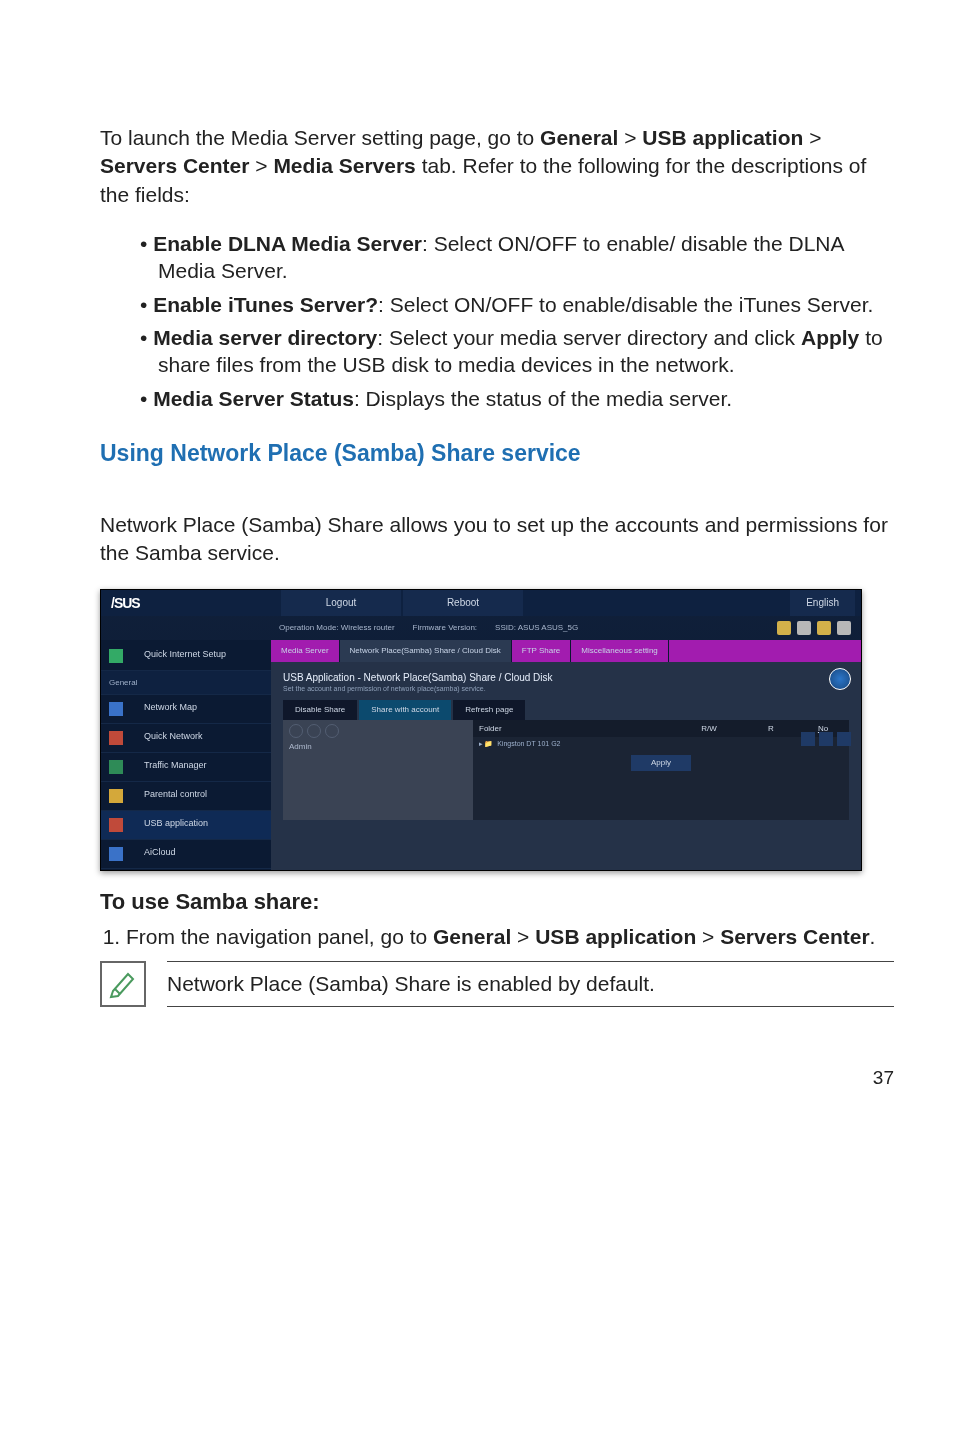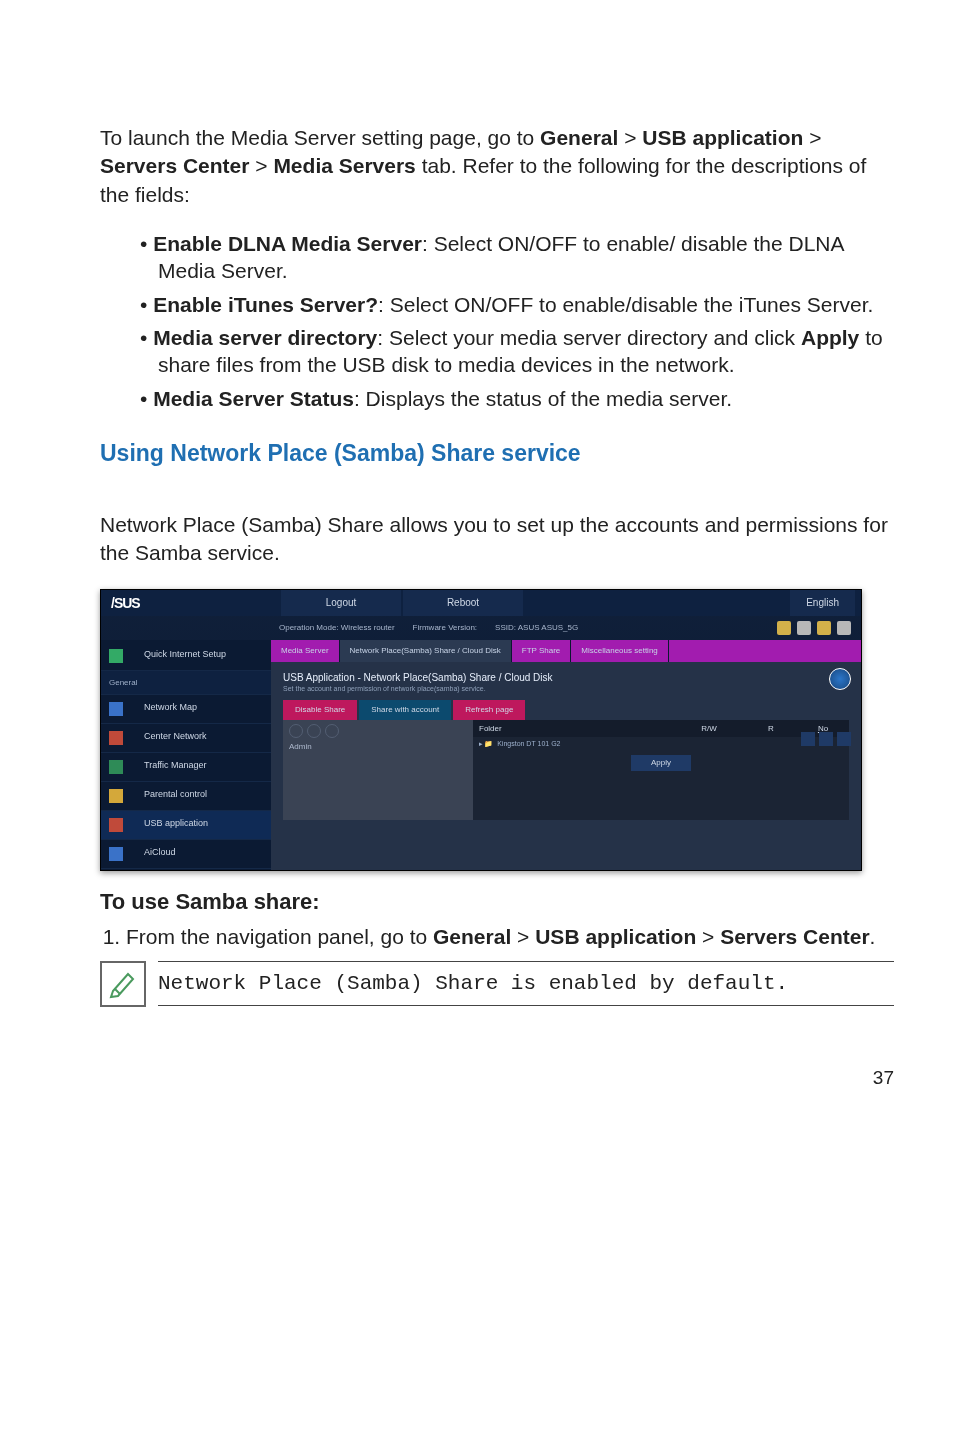--- a/index.html
+++ b/index.html
@@ -187,21 +187,21 @@
     height: 20px;
   }
   .ss-seg {
     background: #0c4a6e;
     color: #cfd8e6;
     font-size: 8px;
     line-height: 20px;
     padding: 0 12px;
     margin-right: 2px;
   }
-  .ss-seg.dark { background: #be185d; }
+  .ss-seg.dark { background: #0f172a; }
   .ss-file-area {
     display: flex;
     margin-top: 0;
     height: 100px;
   }
   .ss-tree {
     width: 190px;
     background: #3a4354;
     font-size: 8px;
     color: #aeb9cd;
@@ -273,23 +273,22 @@
   }
   ol.steps {
     font-size: 21px;
     line-height: 1.35;
     padding-left: 26px;
     margin: 0 0 10px 0;
   }
   .note-row {
     display: flex;
     align-items: center;
-    gap: 12px;
+    gap: 21px;
     margin: 6px 0 28px 0;
-    font-family: Liberation Mono, monospace;
   }
   .note-icon {
     width: 42px;
     height: 42px;
     border: 2px solid #666;
     display: flex;
     align-items: center;
     justify-content: center;
   }
   .note-text-wrap {
@@ -363,21 +362,21 @@
         <span class="ico" style="background:#3a6;"></span>
         <span>Quick Internet Setup</span>
       </div>
       <div class="ss-side-item header">General</div>
       <div class="ss-side-item">
         <span class="ico" style="background:#3a72c8;"></span>
         <span>Network Map</span>
       </div>
       <div class="ss-side-item">
         <span class="ico" style="background:#c04a3a;"></span>
-        <span>Center Network</span>
+        <span>Quick Network</span>
       </div>
       <div class="ss-side-item">
         <span class="ico" style="background:#2e8b57;"></span>
         <span>Traffic Manager</span>
       </div>
       <div class="ss-side-item">
         <span class="ico" style="background:#d4a83a;"></span>
         <span>Parental control</span>
       </div>
       <div class="ss-side-item active">

